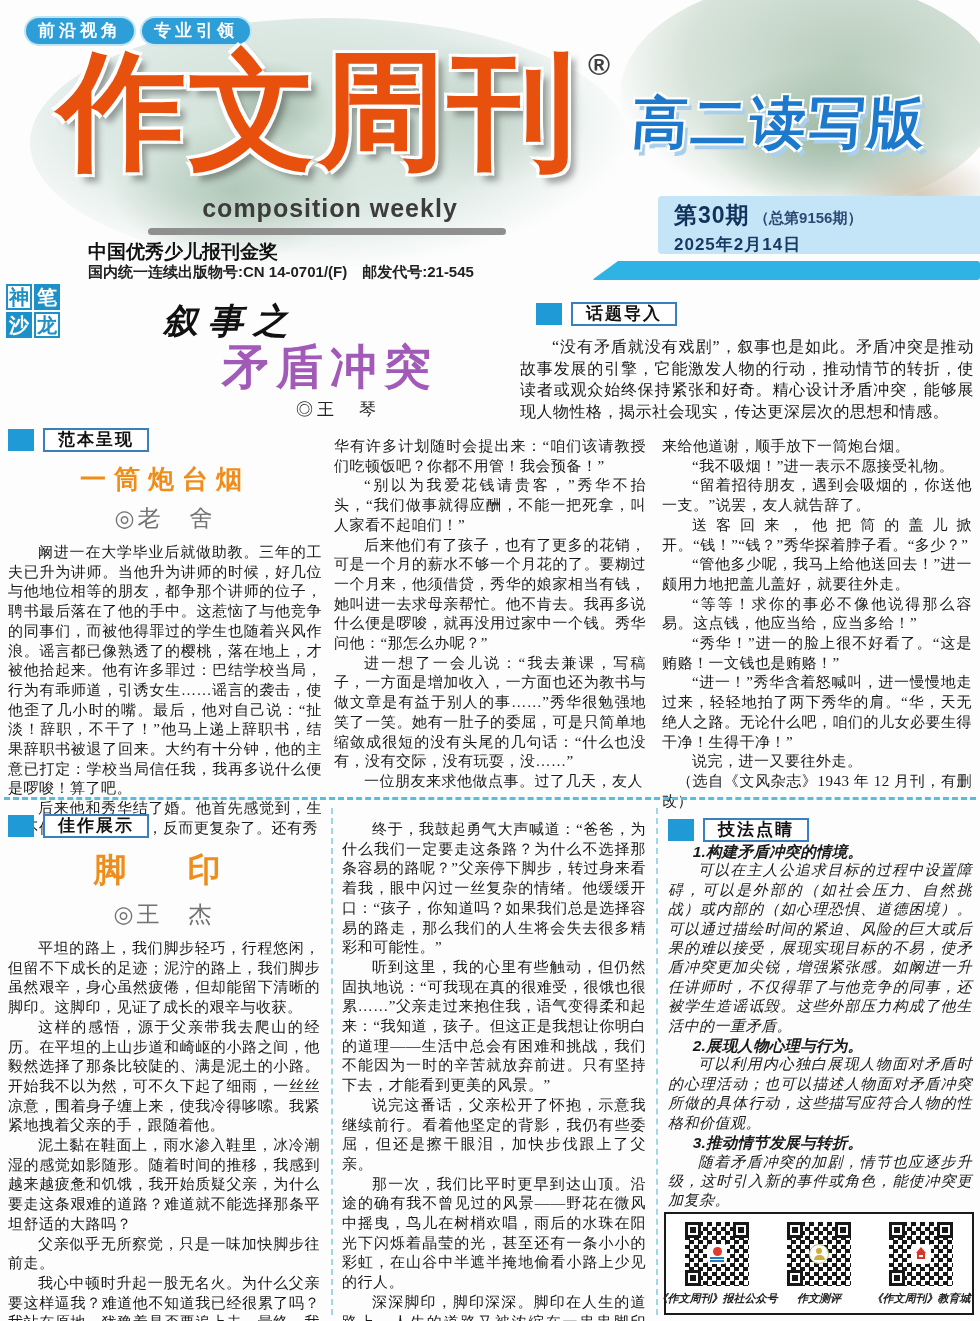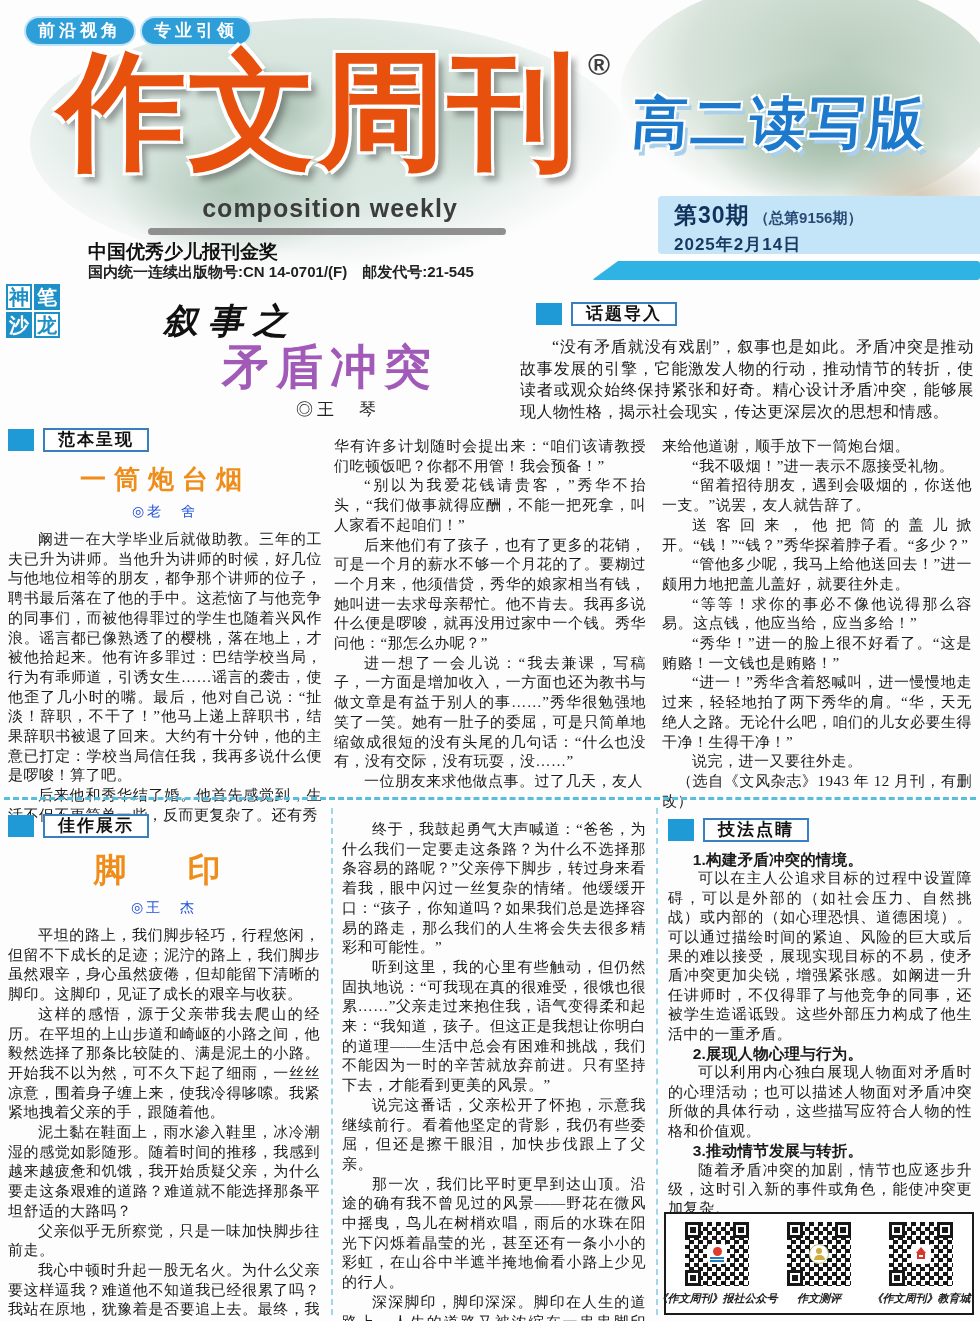--- a/index.html
+++ b/index.html
@@ -50,21 +50,21 @@
   .feature-title{position:absolute;left:222px;top:336px;font:bold 47px "Liberation Serif",serif;color:#a25ab8;letter-spacing:7px;}
   .feature-author{position:absolute;left:296px;top:398px;font:17px "Liberation Serif",serif;color:#222;letter-spacing:4px;}
   
   .sec-label{display:flex;align-items:center;height:24px;}
   .sec-label .sq{width:26px;height:22px;background:#1f9ad6;margin-right:9px;flex:none;}
   .sec-label .bx{border:2px solid #3a7fbf;background:#fff;padding:0 13px;
                  font:bold 17px/20px "Liberation Sans","DejaVu Sans",sans-serif;color:#111;letter-spacing:2px;}
   
   .col{position:absolute;}
   .essay-title{text-align:center;font-weight:bold;color:#ef8d1b;font-size:26px;letter-spacing:8px;margin:10px 0 6px;}
-  .essay-author{text-align:center;font-size:14px;letter-spacing:3px;margin-bottom:9px;color:#1d4ed8;}
+  .essay-author{text-align:center;font-size:23px;letter-spacing:3px;margin-bottom:9px;color:#737373;}
   .btxt p{margin:0;font-size:15px;line-height:19.7px;text-align:justify;text-justify:inter-character;
           text-indent:2em;letter-spacing:.5px;}
   .btxt p.cont{text-indent:0;}
   .btxt p.src{text-indent:1em;}
   .tech .btxt p{line-height:19.4px;}
   .btxt p.tech-head{font-family:"Liberation Sans","DejaVu Sans",sans-serif;font-weight:bold;text-indent:1.6em;
                     font-size:15.5px;letter-spacing:.2px;}
   .intro-text{position:absolute;left:520px;top:336px;width:454px;font-size:16px;line-height:21.5px;
               text-align:justify;text-justify:inter-character;text-indent:2em;letter-spacing:.5px;}
   
@@ -202,21 +202,21 @@
       <p>说完这番话，父亲松开了怀抱，示意我继续前行。看着他坚定的背影，我仍有些委屈，但还是擦干眼泪，加快步伐跟上了父亲。</p>
       <p>那一次，我们比平时更早到达山顶。沿途的确有我不曾见过的风景——野花在微风中摇曳，鸟儿在树梢欢唱，雨后的水珠在阳光下闪烁着晶莹的光，甚至还有一条小小的彩虹，在山谷中半遮半掩地偷看小路上少见的行人。</p>
       <p>深深脚印，脚印深深。脚印在人生的道路上，人生的道路又被浓缩在一串串脚印里。从这些脚印中，我们能看到别样的风景。</p>
     </div>
 
   <div class="col tech" style="left:668px;top:818px;width:304px;">
     <div class="sec-label">
       <span class="sq"></span>
       <span class="bx">技法点睛</span>
     </div>
-    <div class="btxt" style="margin-top:8px;">
+    <div class="btxt" style="font-style:italic;">
         <p class="tech-head">1.构建矛盾冲突的情境。</p>
         <p>可以在主人公追求目标的过程中设置障碍，可以是外部的（如社会压力、自然挑战）或内部的（如心理恐惧、道德困境）。可以通过描绘时间的紧迫、风险的巨大或后果的难以接受，展现实现目标的不易，使矛盾冲突更加尖锐，增强紧张感。如阚进一升任讲师时，不仅得罪了与他竞争的同事，还被学生造谣诋毁。这些外部压力构成了他生活中的一重矛盾。</p>
         <p class="tech-head">2.展现人物心理与行为。</p>
         <p>可以利用内心独白展现人物面对矛盾时的心理活动；也可以描述人物面对矛盾冲突所做的具体行动，这些描写应符合人物的性格和价值观。</p>
         <p class="tech-head">3.推动情节发展与转折。</p>
         <p>随着矛盾冲突的加剧，情节也应逐步升级，这时引入新的事件或角色，能使冲突更加复杂。</p>
       </div>
   </div>
 
   <div class="qrbox">

